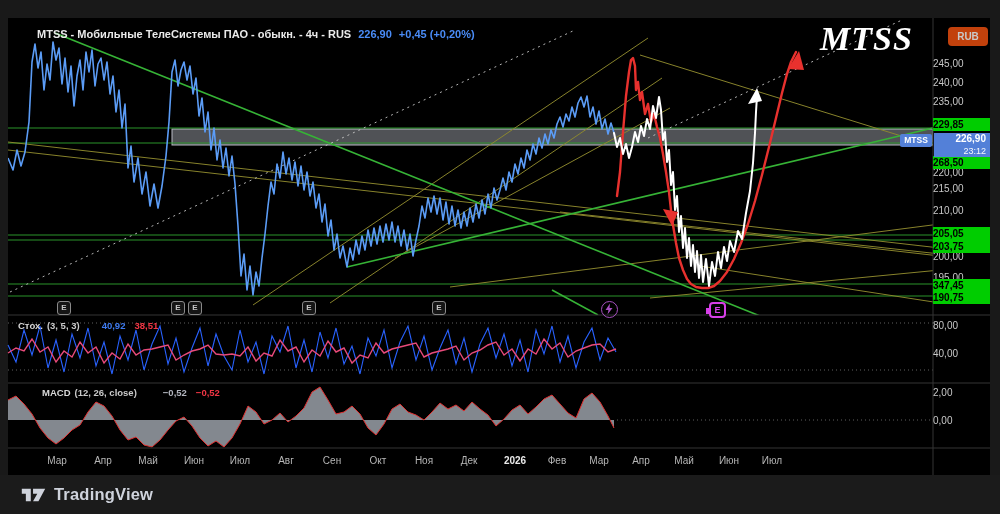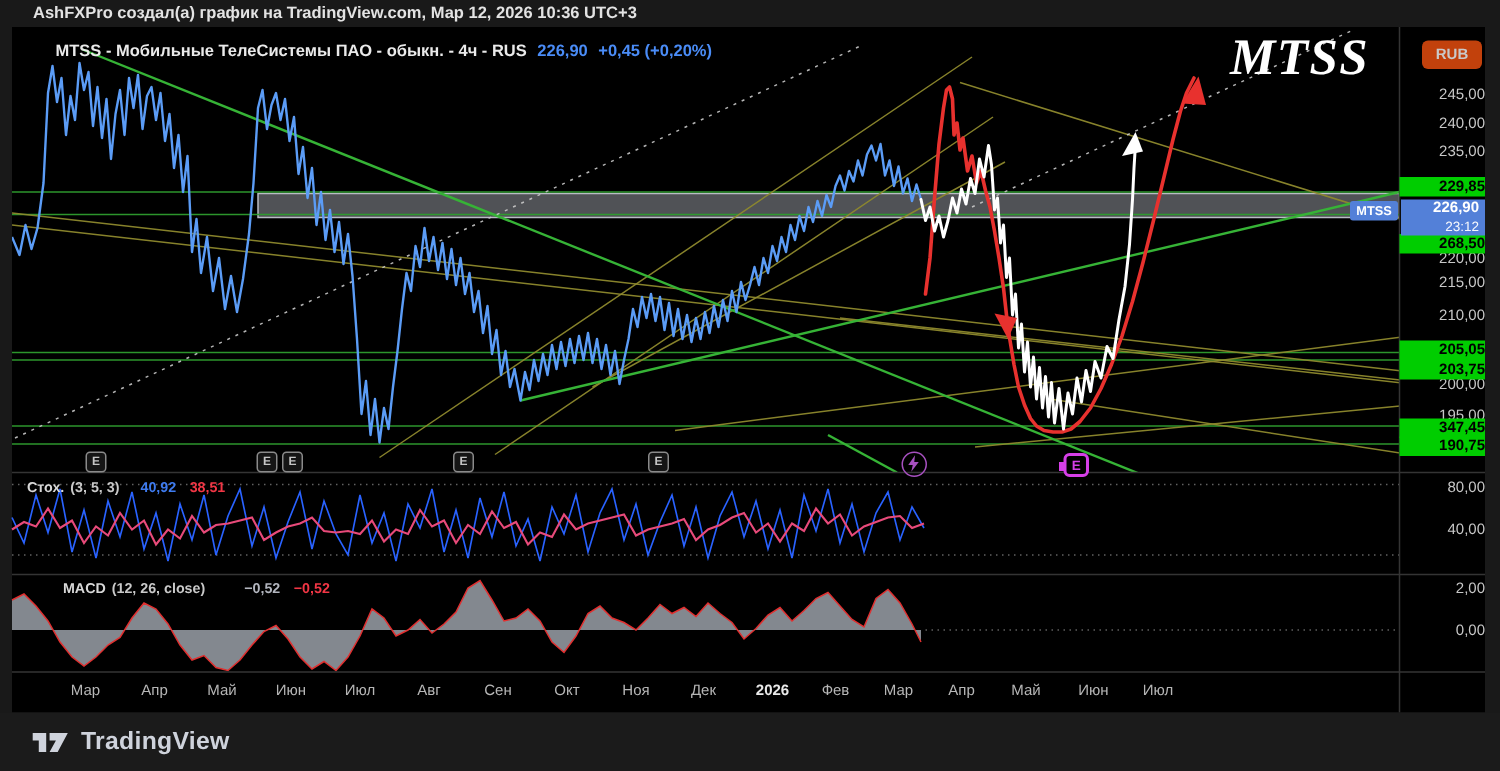--- a/index.html
+++ b/index.html
@@ -9,27 +9,27 @@
   #overlay{position:absolute;left:0;top:0;z-index:2;pointer-events:none;}
   .attribution{position:absolute;left:22px;top:3px;font-size:11px;font-weight:bold;color:#e3e3e3;z-index:5;white-space:nowrap;}
   .legend{position:absolute;left:37px;top:28px;font-size:11px;font-weight:bold;color:#eaeaea;z-index:5;white-space:nowrap;}
   .legend .val{color:#4a8cf7;margin-left:7px;}
   .watermark{position:absolute;left:820px;top:20px;font-family:"Liberation Serif",serif;font-style:italic;
              font-weight:bold;font-size:34px;color:#ffffff;z-index:4;letter-spacing:1px;}
   .ind-legend{position:absolute;font-size:9.5px;font-weight:bold;color:#d8d8d8;z-index:5;white-space:nowrap;}
   .stoch-legend{left:18px;top:320px;}
   .macd-legend{left:42px;top:387px;}
   .ind-legend .params{color:#c9c9c9;margin-left:4px;font-weight:bold;}
-  .ind-legend .v-blue{color:#3e7bf0;margin-left:2px;padding-left:12px;}
+  .ind-legend .v-blue{color:#3e7bf0;margin-left:10px;padding-left:12px;}
   .ind-legend .v-red{color:#f23645;margin-left:9px;}
   .ind-legend .v-gray{color:#b2b5be;margin-left:26px;}
   .rub-btn{position:absolute;left:948px;top:27px;width:40px;height:19px;background:#c2410c;border-radius:4px;
            color:#c9c9c9;font-size:10px;font-weight:bold;text-align:center;line-height:19px;z-index:5;}
   .price-axis{position:absolute;left:933px;top:18px;width:57px;height:430px;z-index:3;}
-  .plabel{position:absolute;left:0;right:0;height:13px;line-height:13px;text-align:right;
+  .plabel{position:absolute;left:0;right:0;height:13px;line-height:13px;
           font-size:10px;color:#c8c8c8;}
   .plabel.g{background:#00cd00;color:#000;font-weight:bold;z-index:2;}
   .last-price{position:absolute;left:1px;right:0;height:24px;background:#5380d8;color:#fff;z-index:3;
               text-align:right;padding-right:4px;font-size:10px;font-weight:bold;line-height:12px;}
   .last-price .countdown{display:block;font-size:9px;font-weight:normal;opacity:.95;}
   .symtag{position:absolute;left:900px;top:134px;width:32px;height:13px;background:#5380d8;color:#fff;
           font-size:8.5px;font-weight:bold;text-align:center;line-height:13px;border-radius:2px;z-index:5;}
   .time-axis{position:absolute;left:8px;top:448px;width:749px;height:27px;z-index:3;}
   .tlabel{position:absolute;top:7px;width:44px;text-align:center;font-size:10px;color:#b6b6b6;}
   .tlabel.year{color:#e9e9e9;font-weight:bold;}
@@ -42,21 +42,20 @@
               line-height:12px;z-index:4;}
   .eplug-icon::before{content:"";position:absolute;left:-5px;top:4px;width:4px;height:6px;background:#d63fe8;}
   .bottom-bar{position:absolute;left:0;top:475px;width:1000px;height:39px;background:#1b1b1b;z-index:6;
               display:flex;align-items:center;padding-left:20px;box-sizing:border-box;}
   .brand-text{font-size:16.5px;font-weight:bold;color:#cfd3dc;margin-left:7px;letter-spacing:.2px;}
 </style>
 </head>
 <body>
 
 <div class="frame">
-  <div class="attribution">AshFXPro создал(а) график на TradingView.com, Мар 12, 2026 10:36 UTC+3</div>
 
   <div class="widget"></div>
 
   <svg id="overlay" width="1000" height="514" viewBox="0 0 1000 514">
       <defs>
         <clipPath id="mainClip">
           <rect x="8" y="18" width="925" height="297"></rect>
         </clipPath>
       </defs>
       <g clip-path="url(#mainClip)">

